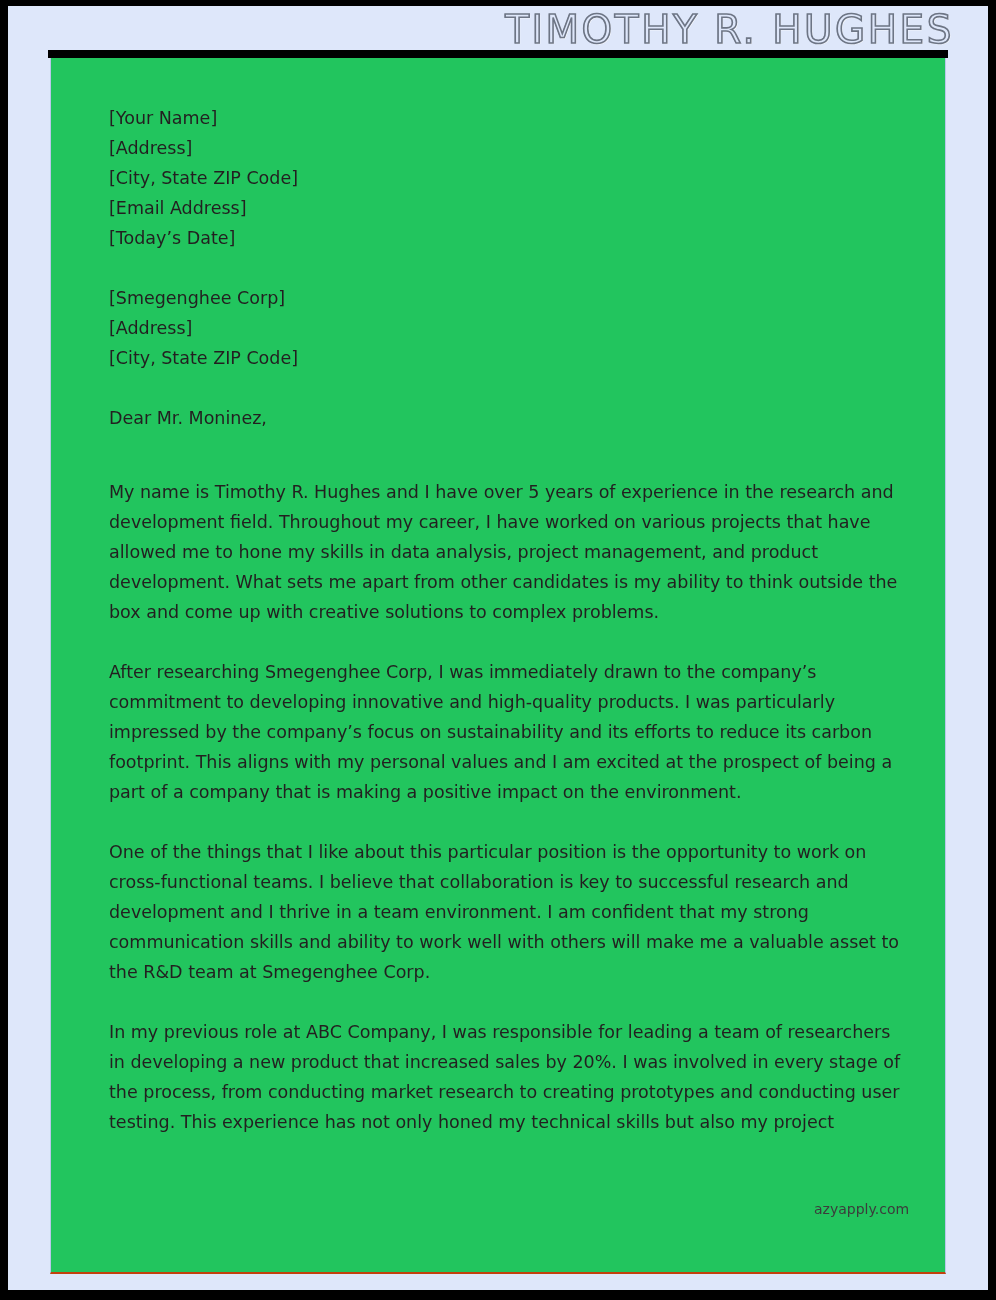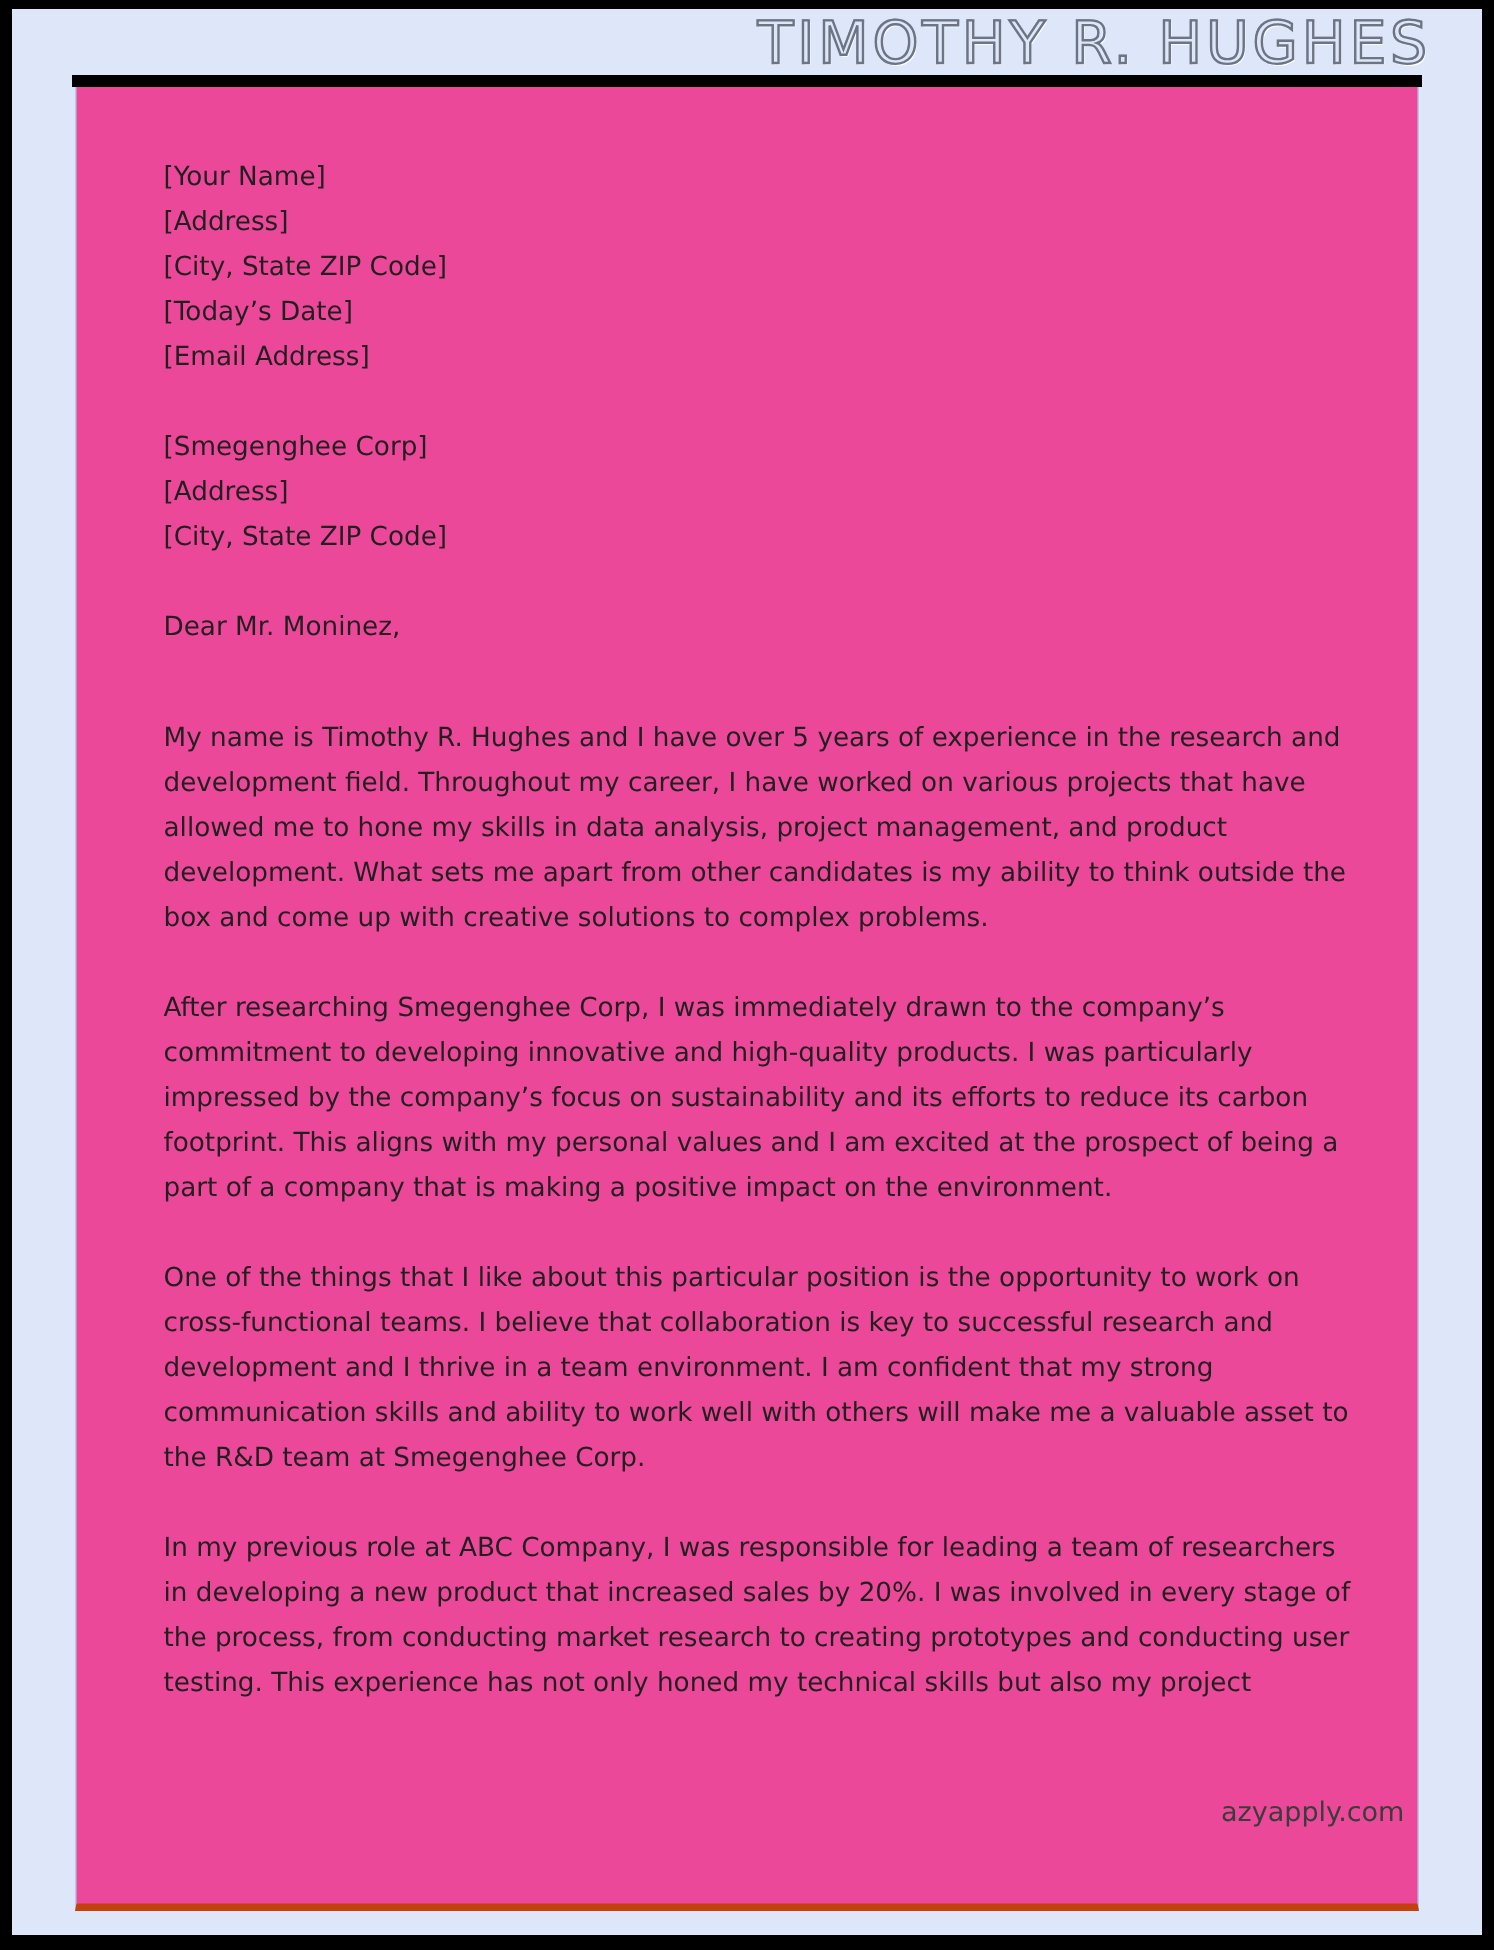--- a/index.html
+++ b/index.html
@@ -76,24 +76,24 @@
     background: #000000;
   }
 
   
   .page {
     position: absolute;
     left: 42px;
     top: 52px;
     width: 896px;
     height: 1216px;
-    background: #ec4899;
+    background: #22c55e;
     border-left: 1px solid #b9c8ea;
     border-right: 1px solid #b9c8ea;
-    border-bottom: 5px solid #c2410c;
+    border-bottom: 2px solid #c2410c;
     box-sizing: border-box;
     overflow: visible;
   }
 
   
   .letter {
     position: absolute;
     left: 58px;
     top: 45px;
     width: 794px;
@@ -122,21 +122,21 @@
   .para:last-child {
     margin-bottom: 0;
   }
 
   
   .watermark {
     position: absolute;
     left: 806px;
     top: 1194px;
     font-family: "DejaVu Sans", sans-serif;
-    font-size: 18px;
+    font-size: 14px;
     line-height: 18px;
     color: #3c3c3c;
     white-space: nowrap;
     z-index: 5;
     background: transparent;
   }
 </style>
 </head>
 <body>
 
@@ -150,22 +150,22 @@
     <div class="header-rule"></div>
 
     <div class="page">
 
       <div class="letter">
 
         <div class="addr-block">
           <span class="addr-line">[Your Name]</span>
           <span class="addr-line">[Address]</span>
           <span class="addr-line">[City, State ZIP Code]</span>
+          <span class="addr-line">[Email Address]</span>
           <span class="addr-line">[Today’s Date]</span>
-          <span class="addr-line">[Email Address]</span>
         </div>
 
         <div class="addr-block">
           <span class="addr-line">[Smegenghee Corp]</span>
           <span class="addr-line">[Address]</span>
           <span class="addr-line">[City, State ZIP Code]</span>
         </div>
 
         <p class="salutation">Dear Mr. Moninez,</p>
 

